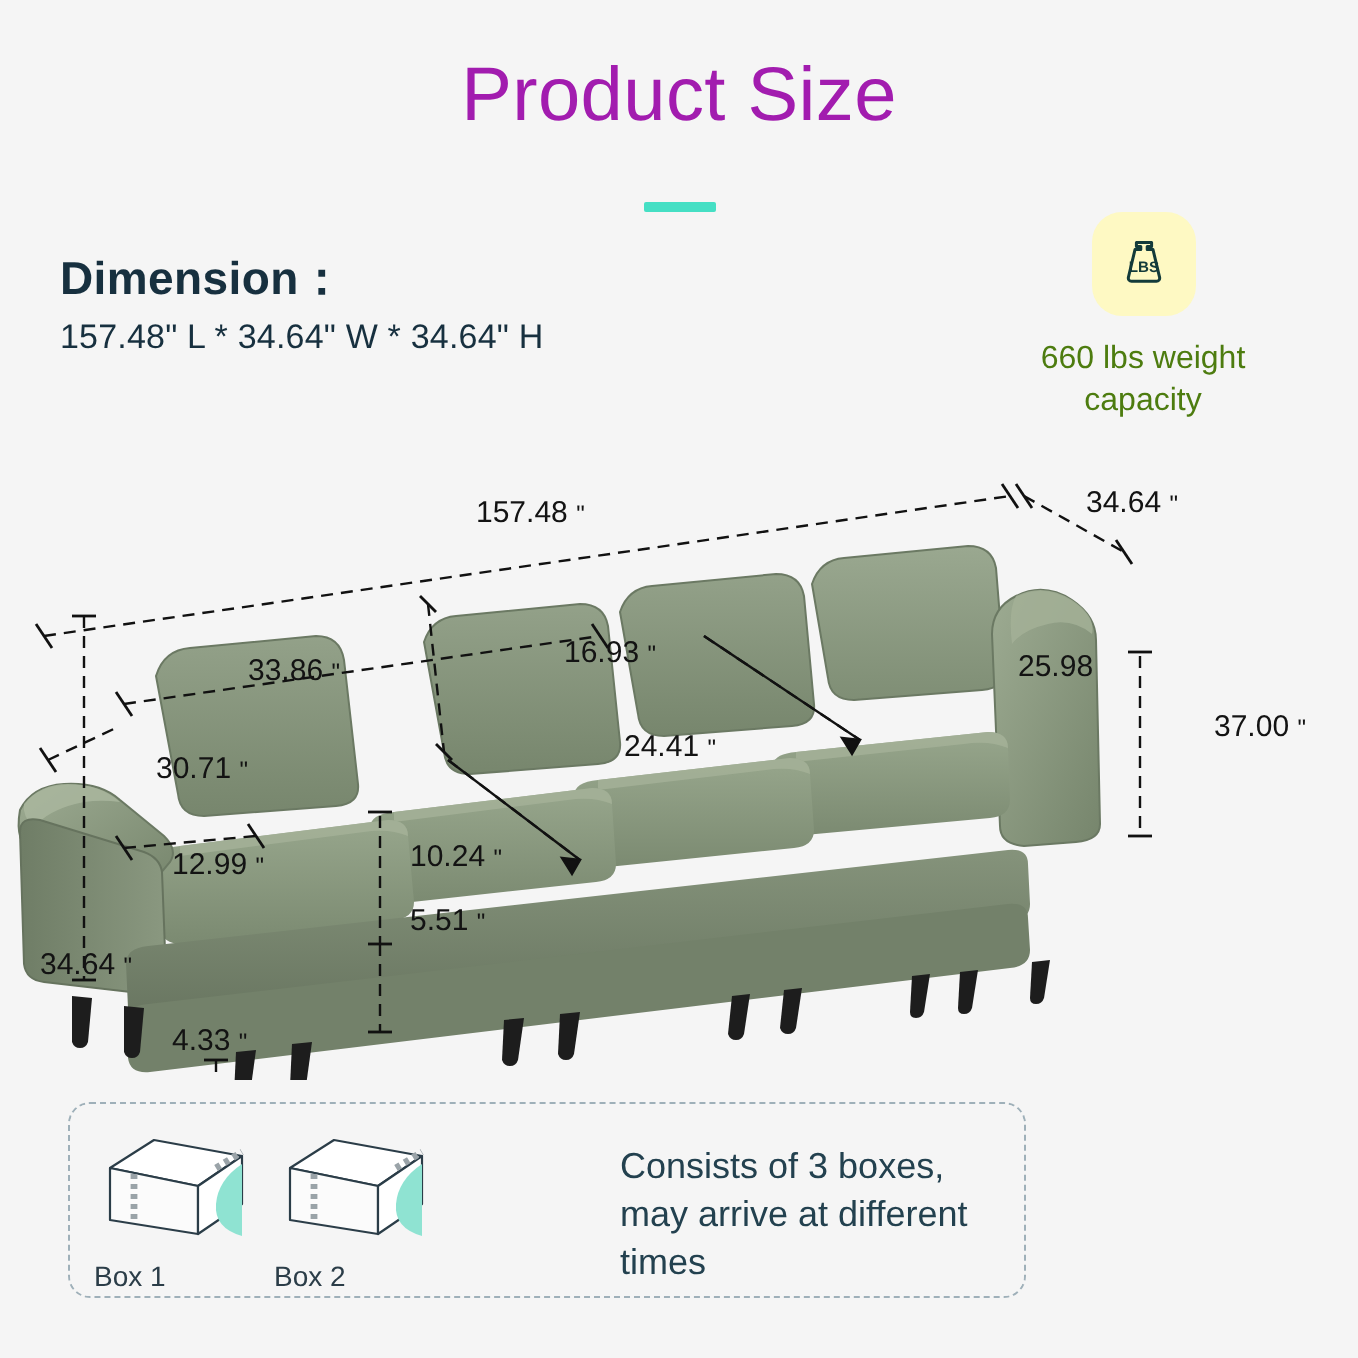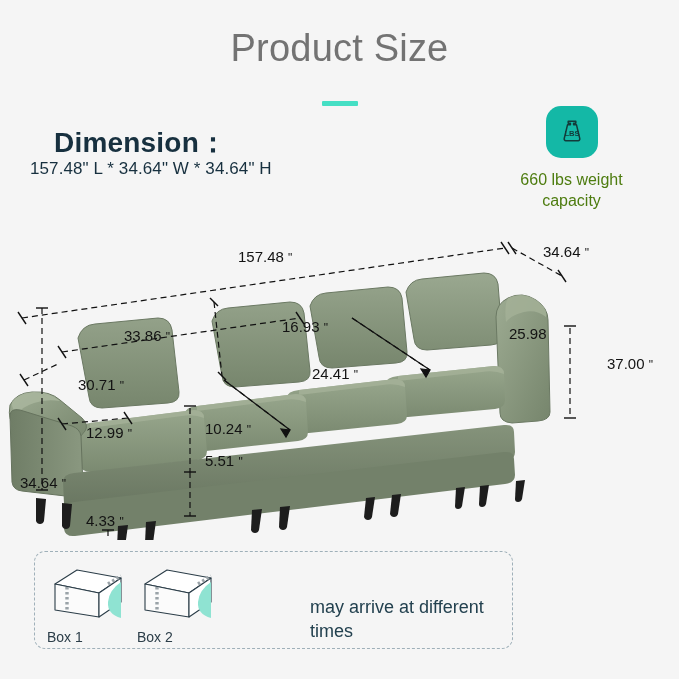--- a/index.html
+++ b/index.html
@@ -11,42 +11,42 @@
     overflow:hidden;
     position:relative;
   }
   #root{position:absolute;inset:0;}
 
   
   .title{
     position:absolute;left:0;top:27px;width:679px;
     text-align:center;
     font-size:38px;font-weight:400;letter-spacing:.2px;
-    color:#737373;
+    color:#a21caf;
   }
   .title-rule{
     position:absolute;left:322px;top:101px;width:36px;height:5px;
     background:#45dfc4;border-radius:1px;
   }
 
   
   .dim-label{
     position:absolute;left:30px;top:124px;
-    font-size:28px;font-weight:600;color:#17303f;letter-spacing:.2px;margin-left:24px;
+    font-size:23px;font-weight:600;color:#17303f;letter-spacing:.2px;
   }
   .dim-value{
     position:absolute;left:30px;top:159px;
     font-size:17px;font-weight:400;color:#17303f;letter-spacing:.1px;
   }
 
   
   .weight-wrap{position:absolute;left:494px;top:106px;width:155px;text-align:center;}
   .weight-badge{
     width:52px;height:52px;border-radius:15px;
-    background:#14b8a6;margin:0 auto 11px auto;
+    background:#fef9c3;margin:0 auto 11px auto;
     display:flex;align-items:center;justify-content:center;
   }
   .weight-cap{
     font-size:16px;line-height:21px;color:#4d7c0f;font-weight:400;
   }
 
   
   .scene{position:absolute;left:0;top:230px;width:679px;height:310px;}
   .scene svg{display:block;}
 
@@ -311,18 +311,18 @@
         <path d="M74 16 q-12 8 -13 20 q-1 12 13 16 L74 36 Z" fill="#8fe3d2"></path>
         <path d="M61 18 L74 10" stroke="#9aa3a8" stroke-width="3.4" stroke-dasharray="2.5 2.5"></path>
         <path d="M20 21 L20 46" stroke="#9aa3a8" stroke-width="3.4" stroke-dasharray="2.5 2.5"></path>
       </svg>
       <div class="cap">Box 2</div>
     </div>
 
   </div>
 
   <div class="boxes-text">
-    <br>
+    <span>Consists of 3 boxes,</span><br>
     <span>may arrive at different</span><br>
     <span>times</span>
   </div>
 
 </div>
 
 </body></html>

